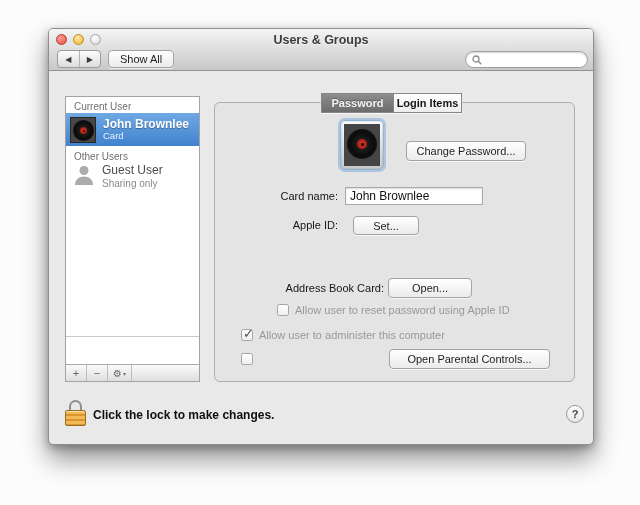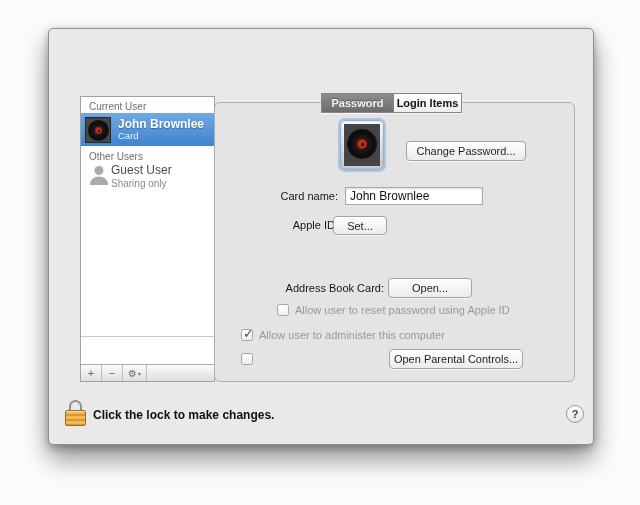--- a/index.html
+++ b/index.html
@@ -45,38 +45,38 @@
   .showall { position:absolute; left:59px; top:21px; height:18px; padding:0 11px; }
   .search {
     position:absolute; left:416px; top:22px; width:123px; height:17px;
     background:#fff; border:1px solid #9f9f9f; border-radius:9px;
     display:flex; align-items:center; padding:0 6px; gap:3px;
     box-shadow:inset 0 1px 2px rgba(0,0,0,.18);
   }
   .search input { border:none; outline:none; width:90px; font-size:11px; background:transparent; }
   
   .sidebar {
-    position:absolute; left:31px; top:67px; width:135px; height:286px;
+    position:absolute; left:16px; top:67px; width:135px; height:286px;
     background:#fff; border:1px solid #a2a2a2;
   }
   .side-hdr { position:absolute; left:8px; font-size:10px; color:#6f6f6f; }
   .row-selected {
     position:absolute; left:0; right:0; top:16px; height:33px;
     background:linear-gradient(#6fa9e3,#4182cf); display:flex; align-items:center; padding-left:4px;
   }
   .avatar-sm {
     width:26px; height:26px; background:#474747; border:1px solid rgba(0,0,0,.45);
     position:relative; flex:none; overflow:hidden;
   }
   .vinyl { position:absolute; border-radius:50%; background:radial-gradient(circle,#2a2a2a 0%,#0c0c0c 55%,#1d1d1d 100%); }
   .sel-name { margin-left:7px; line-height:1.1; }
   .sel-name .nm { font-size:12px; font-weight:600; color:#fff; text-shadow:0 1px 1px rgba(0,0,0,.35); }
   .sel-name .rl { font-size:9.5px; color:#eaf2fb; }
   .guest-row { position:absolute; left:6px; top:66px; display:flex; }
-  .guest-txt { line-height:1.15; padding-top:1px; }
+  .guest-txt { margin-left:6px; line-height:1.15; padding-top:1px; }
   .guest-txt .nm { font-size:12px; color:#4c4c4c; }
   .guest-txt .rl { font-size:10px; color:#8a8a8a; }
   .side-divider { position:absolute; left:0; right:0; top:239px; border-top:1px solid #c9c9c9; }
   .login-row { position:absolute; left:7px; top:243px; height:24px; display:flex; align-items:center; gap:6px; }
   .login-row .txt { font-size:12px; color:#1f1f1f; }
   .side-footer {
     position:absolute; left:0; right:0; bottom:0; height:17px;
     background:linear-gradient(#fbfbfb,#dedede); border-top:1px solid #a9a9a9; display:flex;
   }
   .sf-btn {
@@ -106,23 +106,23 @@
   }
   .well .photo { width:100%; height:100%; background:#454545; position:relative; overflow:hidden; }
   .cp-btn { position:absolute; left:357px; top:112px; width:120px; height:20px; }
   .form-label { position:absolute; font-size:11px; color:#161616; text-align:right; }
   .text-field {
     position:absolute; left:296px; top:158px; width:138px; height:18px;
     background:#fff; border:1px solid #a9a9a9; box-shadow:inset 0 1px 2px rgba(0,0,0,.15);
     font-size:12px; color:#111; padding:0 4px; outline:none;
     font-family:"Liberation Sans","DejaVu Sans",sans-serif;
   }
-  .set-btn  { position:absolute; left:284px; top:187px; width:54px;  height:19px; }
+  .set-btn  { position:absolute; left:304px; top:187px; width:66px;  height:19px; }
   .open-btn { position:absolute; left:339px; top:249px; width:84px;  height:20px; }
-  .parental-btn { position:absolute; left:340px; top:320px; width:134px; height:20px; }
+  .parental-btn { position:absolute; left:340px; top:320px; width:161px; height:20px; }
   .cb-row { position:absolute; left:192px; display:flex; align-items:center; gap:6px; height:14px; }
   .cb {
     width:12px; height:12px; background:linear-gradient(#ffffff,#efefef);
     border:1px solid #a5a5a5; border-radius:2.5px; flex:none; position:relative;
   }
   .cb .mark {
     position:absolute; left:1px; top:-4px; font-size:13px; font-weight:700; color:#4c4c4c;
   }
   .cb-label { font-size:11px; color:#989898; white-space:nowrap; }
   
@@ -143,20 +143,44 @@
     display:flex; align-items:center; justify-content:center;
     font-size:11px; font-weight:600; color:#444;
   }
   svg { display:block; }
 </style>
 </head>
 <body>
 
 <div class="window">
 
+  <div class="header">
+    <span class="light close"></span>
+    <span class="light min"></span>
+    <span class="light zoom"></span>
+    <div class="win-title">Users &amp; Groups</div>
+
+    <div class="nav-seg">
+      <span class="seg">
+          <span>◀</span>
+        </span>
+      <span class="seg">
+          <span>▶</span>
+        </span>
+    </div>
+    <div class="btn showall">Show All</div>
+
+    <div class="search">
+      <svg width="10" height="10" viewBox="0 0 10 10">
+        <circle cx="4" cy="4" r="3" fill="none" stroke="#8a8a8a" stroke-width="1.3"></circle>
+        <line x1="6.3" y1="6.3" x2="9.2" y2="9.2" stroke="#8a8a8a" stroke-width="1.3"></line>
+      </svg>
+      <input value="" style="">
+    </div>
+  </div>
 
   <div class="sidebar">
     <div class="side-hdr" style="top:4px;">Current User</div>
 
     <div class="row-selected">
       <div class="avatar-sm">
         <span class="vinyl" style="left:2px;top:2px;width:21px;height:21px;"></span>
         <span class="label" style="position:absolute;left:9px;top:9px;width:7px;height:7px;border-radius:50%;background:radial-gradient(circle,#e03a2c,#8f1408);"></span>
         <span class="hole" style="position:absolute;left:12px;top:12px;width:2px;height:2px;border-radius:50%;background:#200604;"></span>
       </div>

